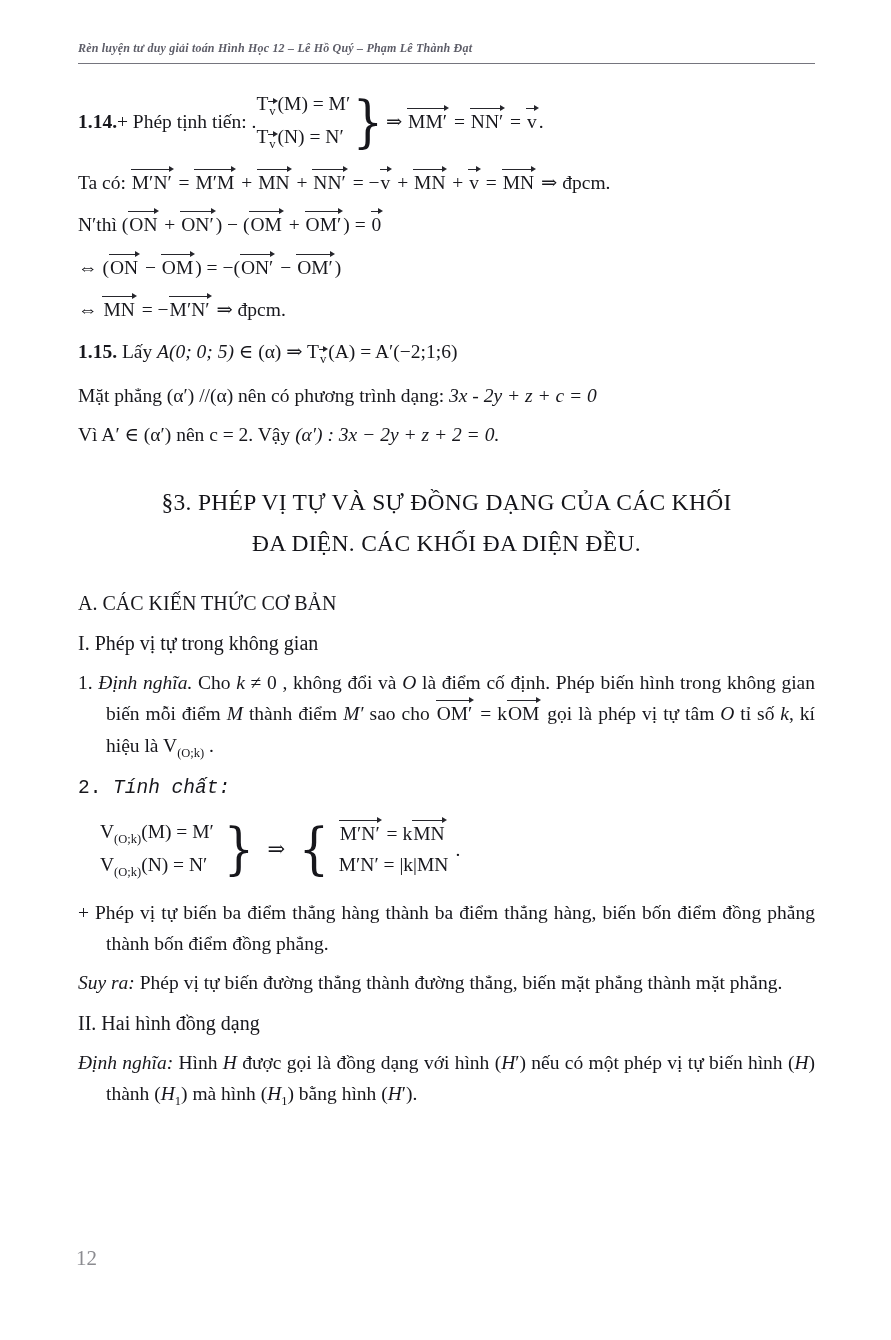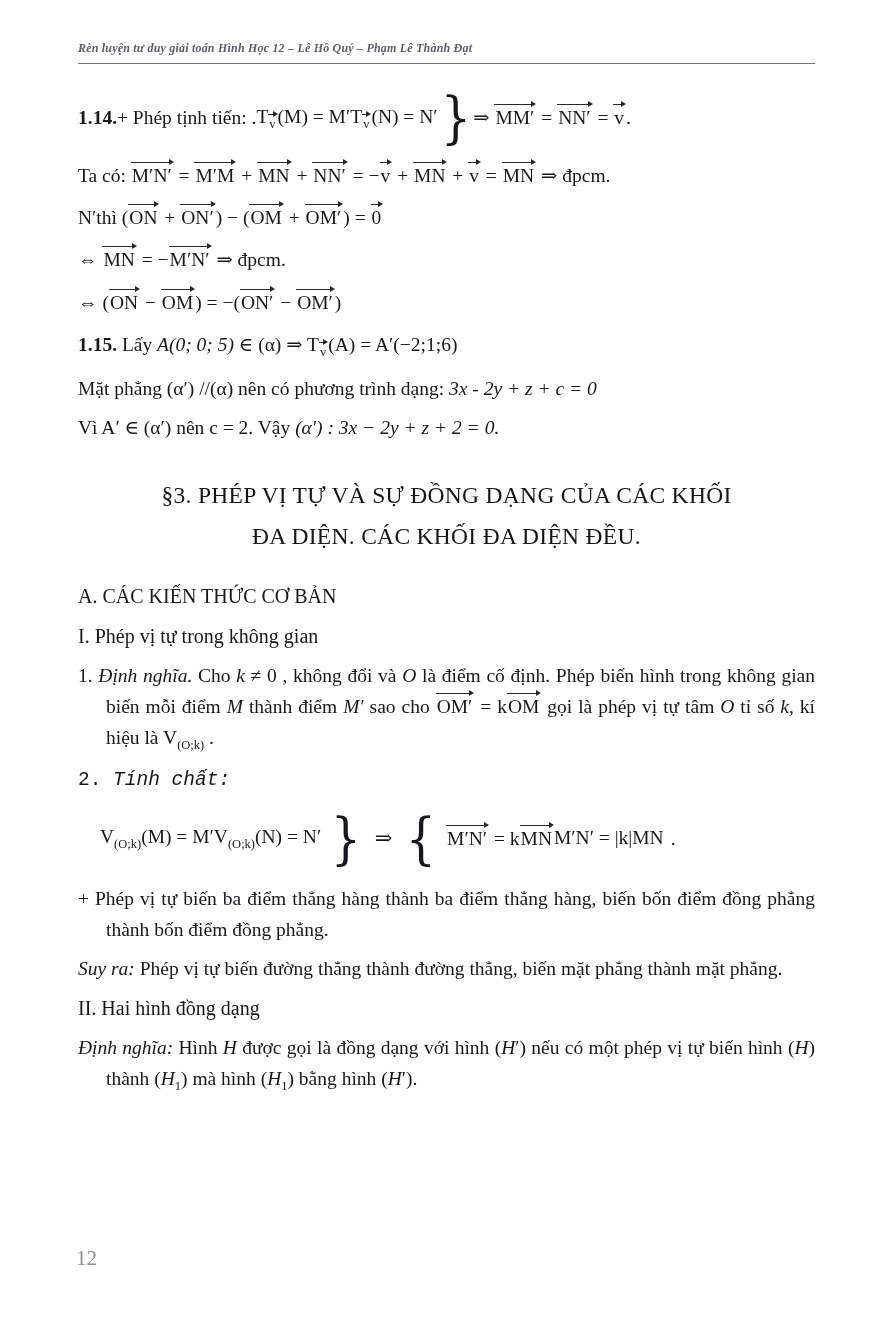--- a/index.html
+++ b/index.html
@@ -33,21 +33,21 @@
   .vec { position:relative; display:inline-block; padding:4px 2px 0 1px;
          line-height:1.15; text-indent:0; }
   .vec::before { content:""; position:absolute; top:1px; left:0; right:5px;
          border-top:1.3px solid #26262c; }
   .vec::after { content:""; position:absolute; top:-2px; right:0; width:0; height:0;
          border-left:5px solid #26262c;
          border-top:3px solid transparent; border-bottom:3px solid transparent; }
 
   .sys114 { display:flex; align-items:center; margin:12px 0 14px; }
   .sysline { display:flex; align-items:center; gap:7px; margin:14px 0 16px 22px; }
-  .stack { display:inline-flex; flex-direction:row; row-gap:3px; }
+  .stack { display:inline-flex; flex-direction:column; row-gap:3px; }
   .srow { line-height:1.45; white-space:nowrap; }
   .brace { font-size:56px; line-height:56px; font-weight:400;
            font-family:"DejaVu Serif",serif; transform:scaleX(.85); }
   .imp { font-size:21px; margin:0 4px; }
   .sysdot { align-self:center; }
 
   .sec-title { margin:32px 0 24px; font-weight:normal; font-size:23.5px;
                line-height:1.72; text-align:center; letter-spacing:.3px; color:#141419; }
   .sec-line { display:block; }
   .sub-head-a { font-size:20px; font-weight:normal; margin:24px 0 6px; }
@@ -74,22 +74,22 @@
       <span class="stack">
         <span class="srow"><span>T</span><span class="sub"><span class="vec">v</span></span><span>(M) = M′</span></span>
         <span class="srow"><span>T</span><span class="sub"><span class="vec">v</span></span><span>(N) = N′</span></span>
       </span>
       <span class="brace">}</span>
       <span><span>⇒ </span><span class="vec">MM′</span><span> = </span><span class="vec">NN′</span><span> = </span><span class="vec">v</span><span>.</span></span>
     </div>
 
     <p class="ind mline"><span>Ta có: </span><span class="vec">M′N′</span><span> = </span><span class="vec">M′M</span><span> + </span><span class="vec">MN</span><span> + </span><span class="vec">NN′</span><span> = −</span><span class="vec">v</span><span> + </span><span class="vec">MN</span><span> + </span><span class="vec">v</span><span> = </span><span class="vec">MN</span><span> ⇒ đpcm.</span></p>
     <p class="ind mline"><span>N′thì (</span><span class="vec">ON</span><span> + </span><span class="vec">ON′</span><span>) − (</span><span class="vec">OM</span><span> + </span><span class="vec">OM′</span><span>) = </span><span class="vec">0</span></p>
+    <p class="ind2 mline"><span>⇔ (</span><span class="vec">ON</span><span> − </span><span class="vec">OM</span><span>) = −(</span><span class="vec">ON′</span><span> − </span><span class="vec">OM′</span><span>)</span></p>
     <p class="ind2 mline"><span>⇔ </span><span class="vec">MN</span><span> = −</span><span class="vec">M′N′</span><span> ⇒ đpcm.</span></p>
-    <p class="ind2 mline"><span>⇔ (</span><span class="vec">ON</span><span> − </span><span class="vec">OM</span><span>) = −(</span><span class="vec">ON′</span><span> − </span><span class="vec">OM′</span><span>)</span></p>
 
     <p class="hang mline"><span class="bd">1.15.</span><span> Lấy </span><span class="it">A(0; 0; 5)</span><span> ∈ (α) ⇒ T</span><span class="sub"><span class="vec">v</span></span><span>(A) = A′(−2;1;6)</span></p>
     <p class="ind"><span>Mặt phẳng  (α′) //(α) nên có phương trình dạng: </span><span class="it">3x - 2y + z + c = 0</span></p>
     <p class="ind"><span>Vì  A′ ∈ (α′)  nên c = 2.  Vậy  </span><span class="it">(α′) : 3x − 2y + z + 2 = 0.</span></p>
 
     <h1 class="sec-title">
       <span class="sec-line">§3. PHÉP VỊ TỰ VÀ SỰ ĐỒNG DẠNG CỦA CÁC KHỐI</span>
       <span class="sec-line">ĐA DIỆN. CÁC KHỐI ĐA DIỆN ĐỀU.</span>
     </h1>
 

